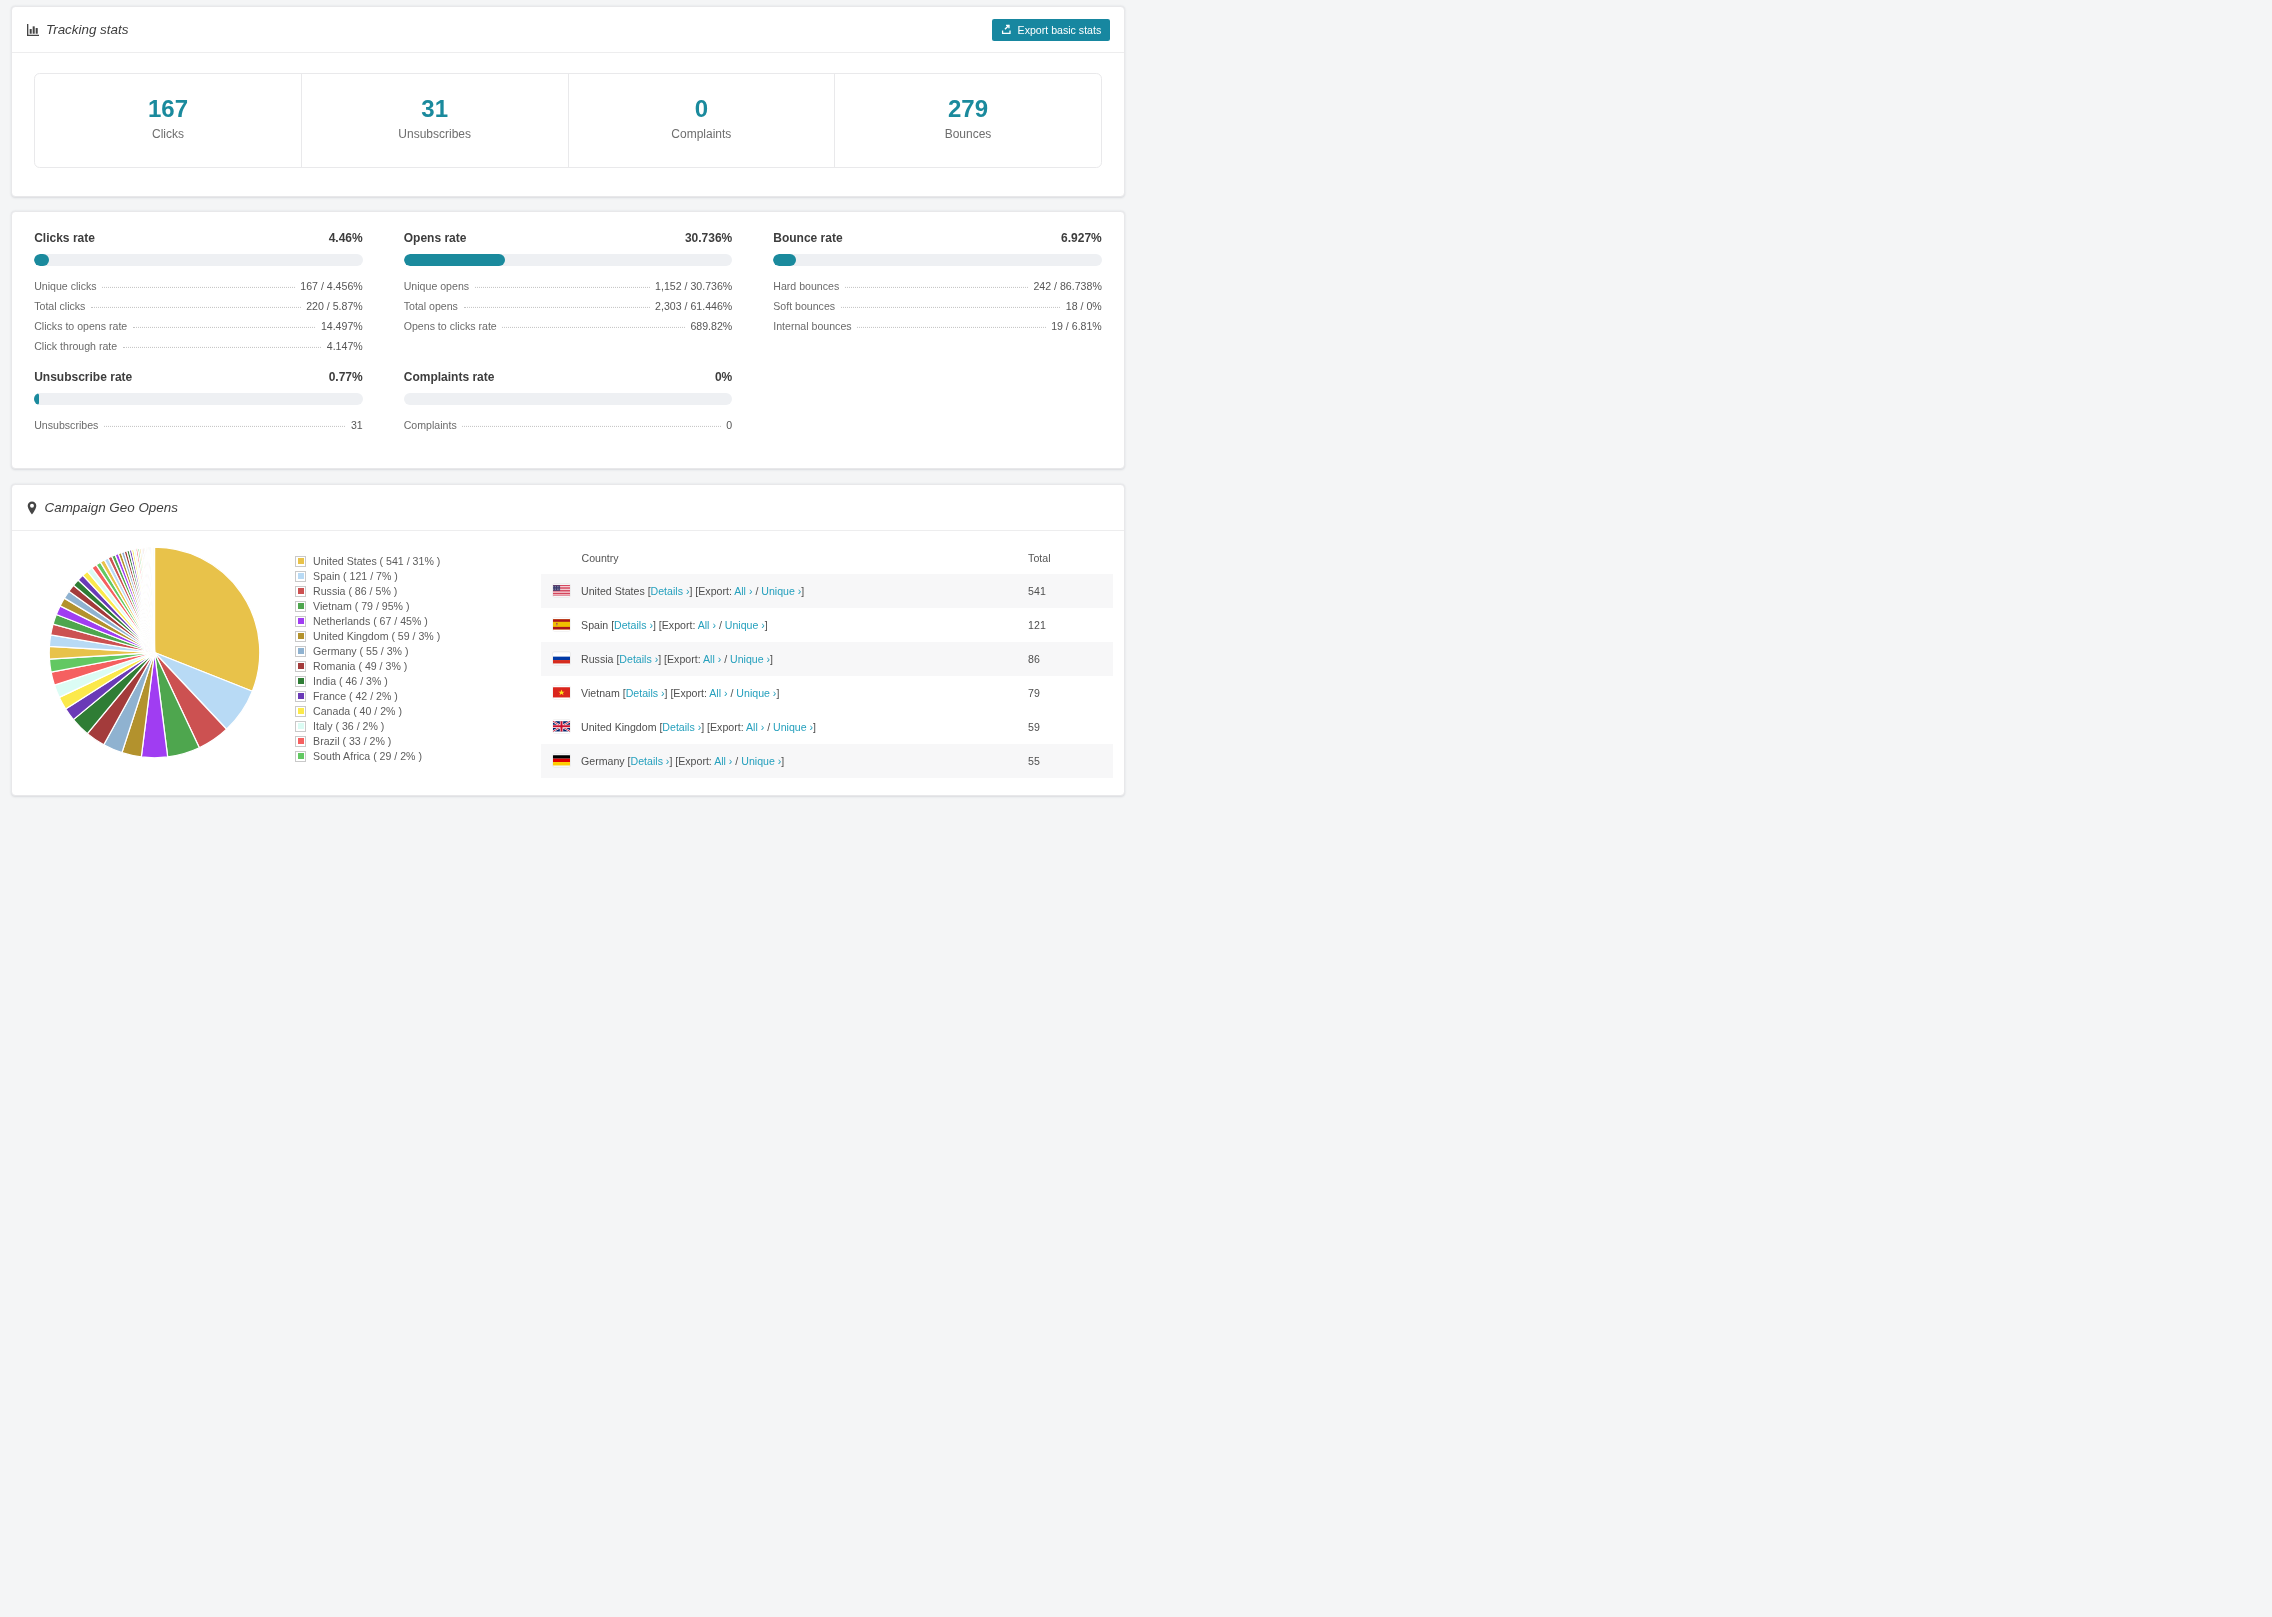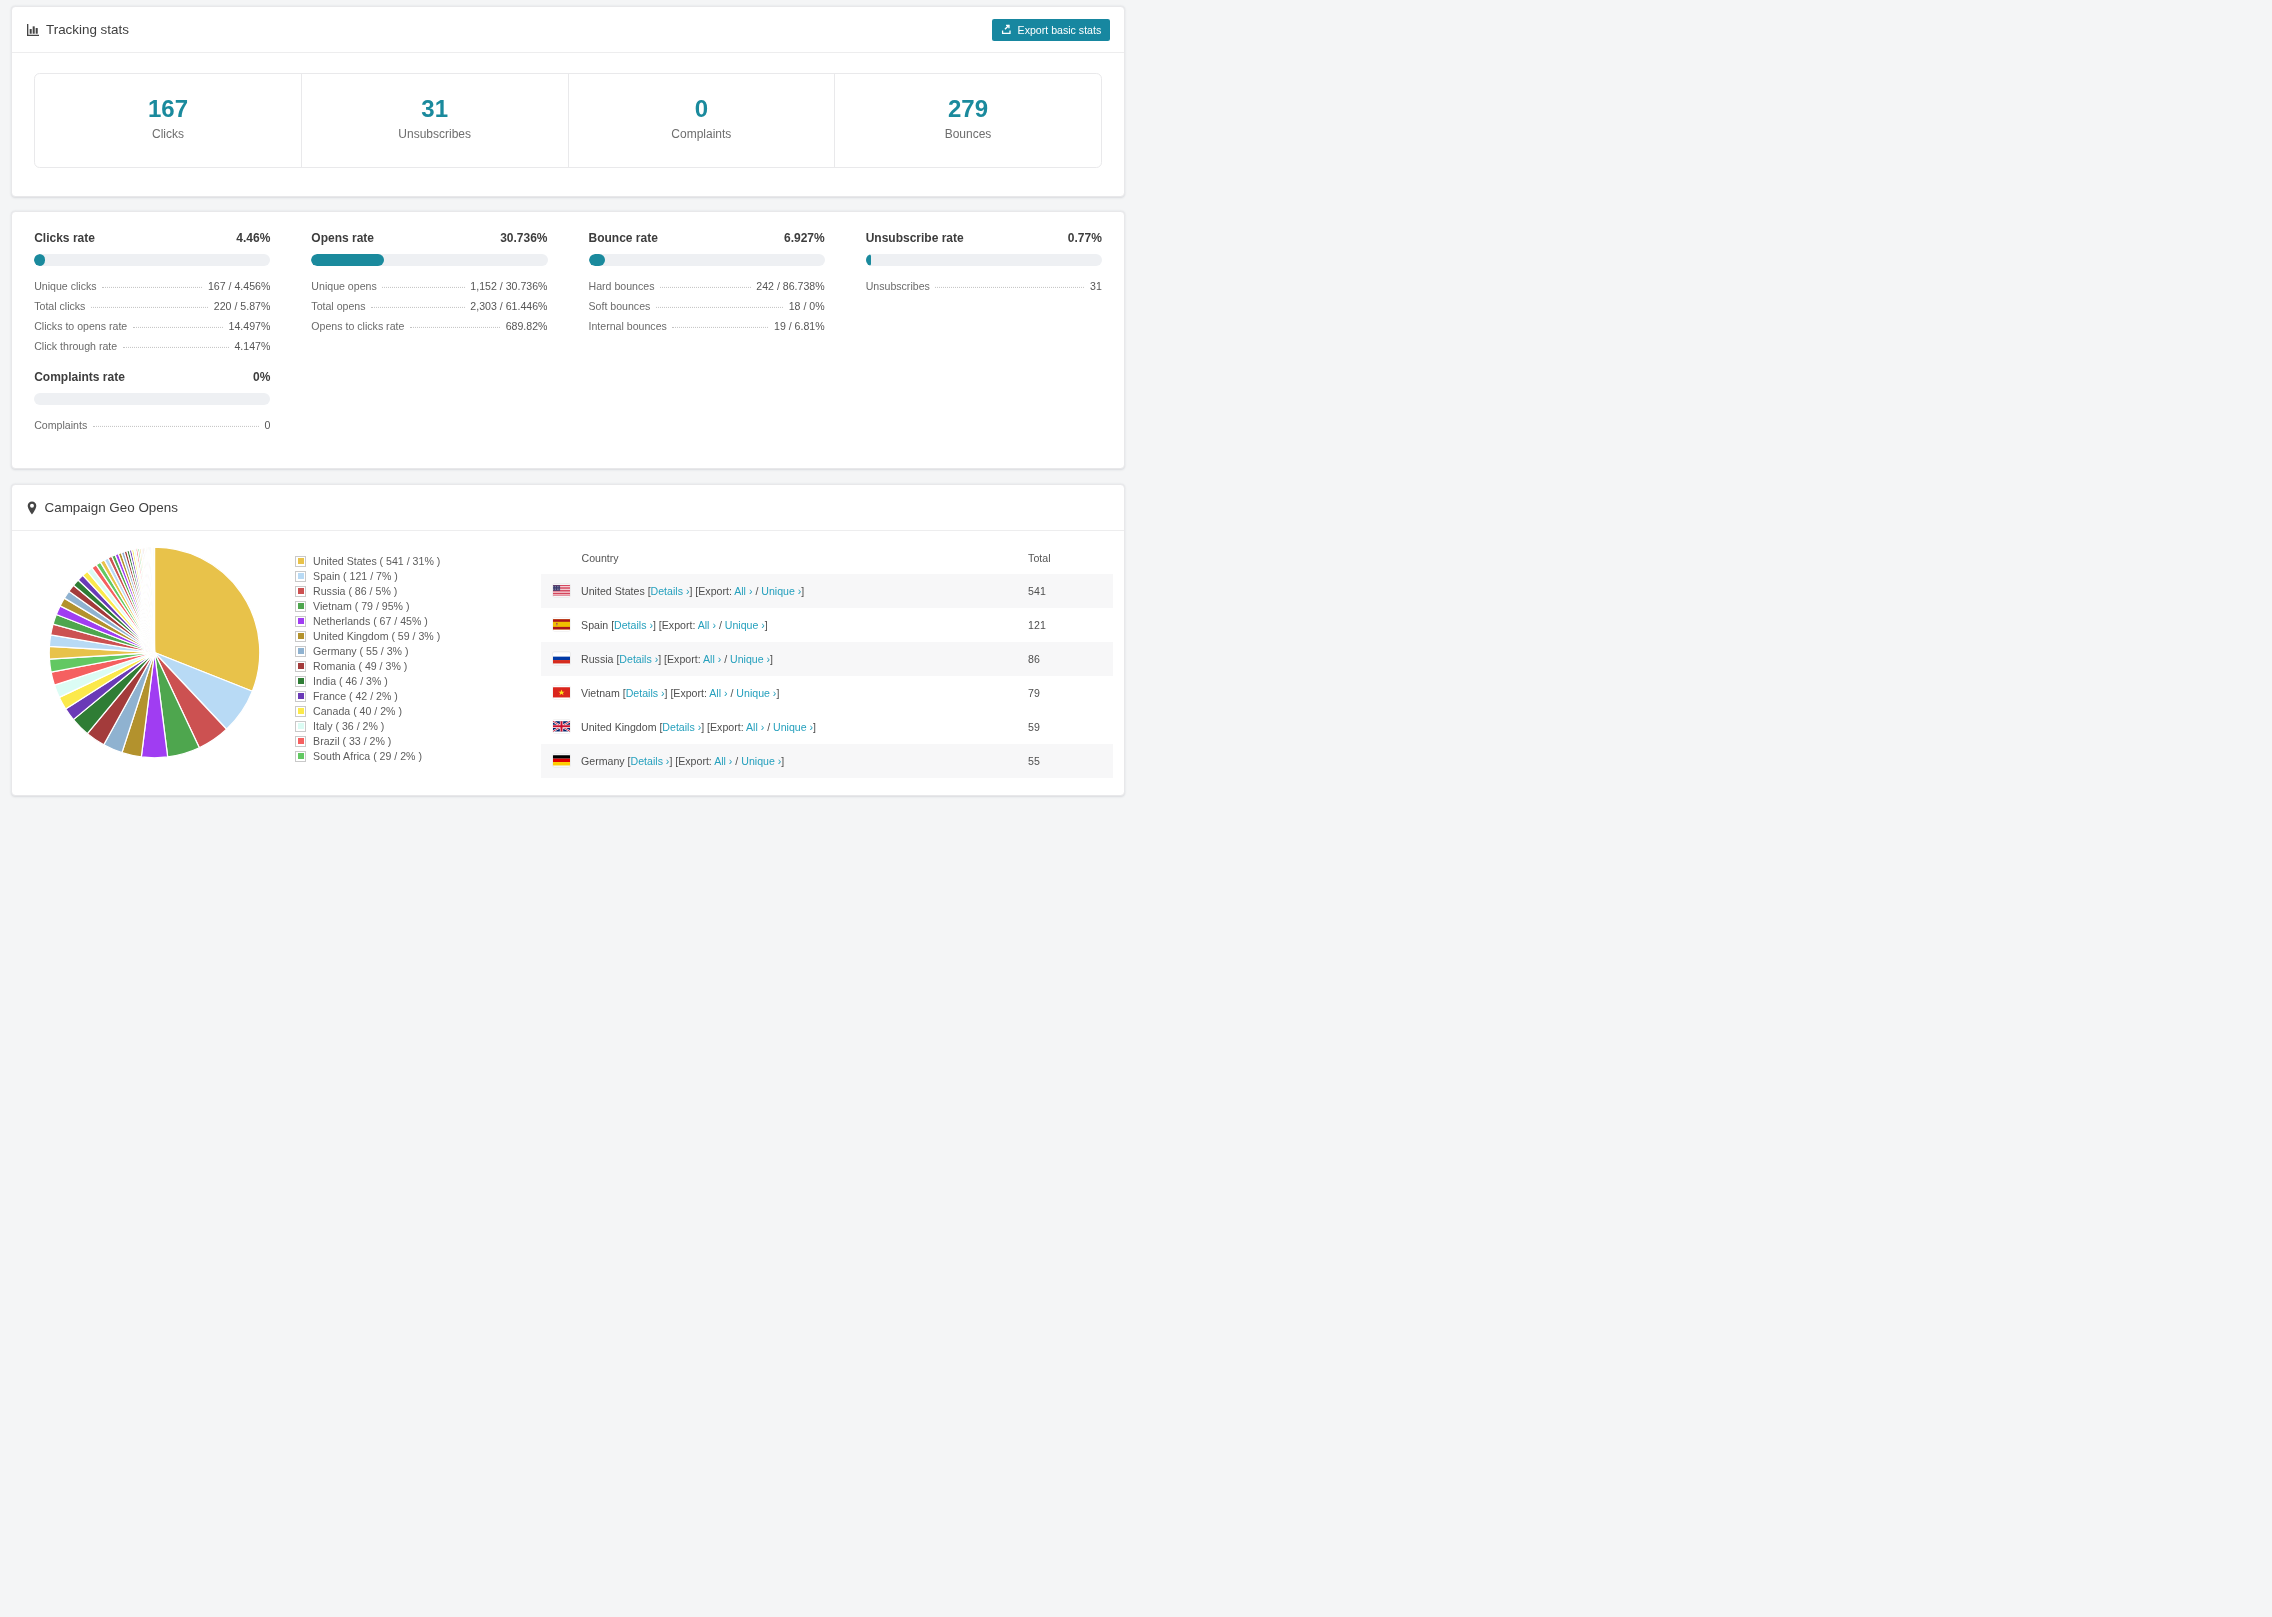--- a/index.html
+++ b/index.html
@@ -13,39 +13,39 @@
     background:#fff;border:0.7px solid #e8e8ea;border-radius:4.2px;
     box-shadow:0 0.7px 2.1px rgba(50,60,80,.14);
     margin:0 10.6px;box-sizing:border-box;
   }
   
   #card-tracking{margin-top:6.4px;}
   .card-header{
     height:45px;display:flex;align-items:center;
     padding:0 14px;border-bottom:0.7px solid #ededee;
   }
-  .card-title{font-size:13.4px;color:#3e3e3e;display:flex;align-items:center;gap:7px;}
+  .card-title{font-size:13.4px;color:#3e3e3e;display:flex;align-items:center;gap:7px;font-style:italic;}
   .card-title svg{display:block;}
   .spacer{flex:1;}
   .export-btn{
     display:flex;align-items:center;gap:5.6px;border:none;cursor:pointer;
     background:#1787a0;color:#fff;font-size:10.6px;height:22.6px;padding:0 9.2px;
     border-radius:2.1px;font-family:inherit;text-align:center;
   }
   .stats-wrap{
     margin:20px 22.6px 28px;border:0.7px solid #e9e9eb;border-radius:5.6px;
     display:flex;background:#fff;
   }
   .stat-cell{flex:1;text-align:center;padding:22.6px 0 25.4px;border-left:0.7px solid #e9e9eb;}
   .stat-cell:first-child{border-left:none;}
   .stat-value{font-size:24px;font-weight:700;color:#1a8a9d;line-height:1;}
   .stat-label{font-size:12px;color:#6e6e6e;margin-top:6.4px;}
   
   #card-rates{margin-top:14px;height:258px;padding:19px 22.6px 0;}
-  #rates-grid{display:grid;grid-template-columns:repeat(4,1fr);column-gap:41px;row-gap:10px;}
+  #rates-grid{display:grid;grid-template-columns:repeat(3,1fr);column-gap:41px;row-gap:10px;}
   .rate-head{display:flex;justify-content:space-between;align-items:baseline;
     font-size:12px;font-weight:700;color:#3d3d3d;line-height:15.5px;margin-bottom:7.8px;}
   .track{height:12px;border-radius:6.4px;background:#eef0f3;overflow:hidden;position:relative;}
   .fill{height:12px;border-radius:6.4px;background:#1a8a9d;min-width:5px;}
   .rate-rows{margin-top:14px;}
   .drow{display:flex;align-items:baseline;height:20px;font-size:10.6px;}
   .dlabel{color:#6b6b6b;white-space:nowrap;}
   .leader{flex:1;border-bottom:0.7px dotted #c2c2c2;margin:0 5.6px;transform:translateY(-2.1px);}
   .dval{color:#565656;white-space:nowrap;}
   

